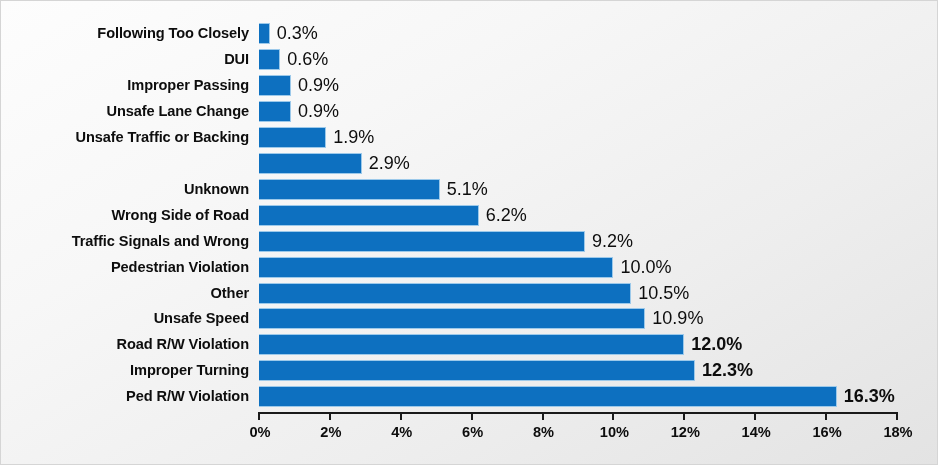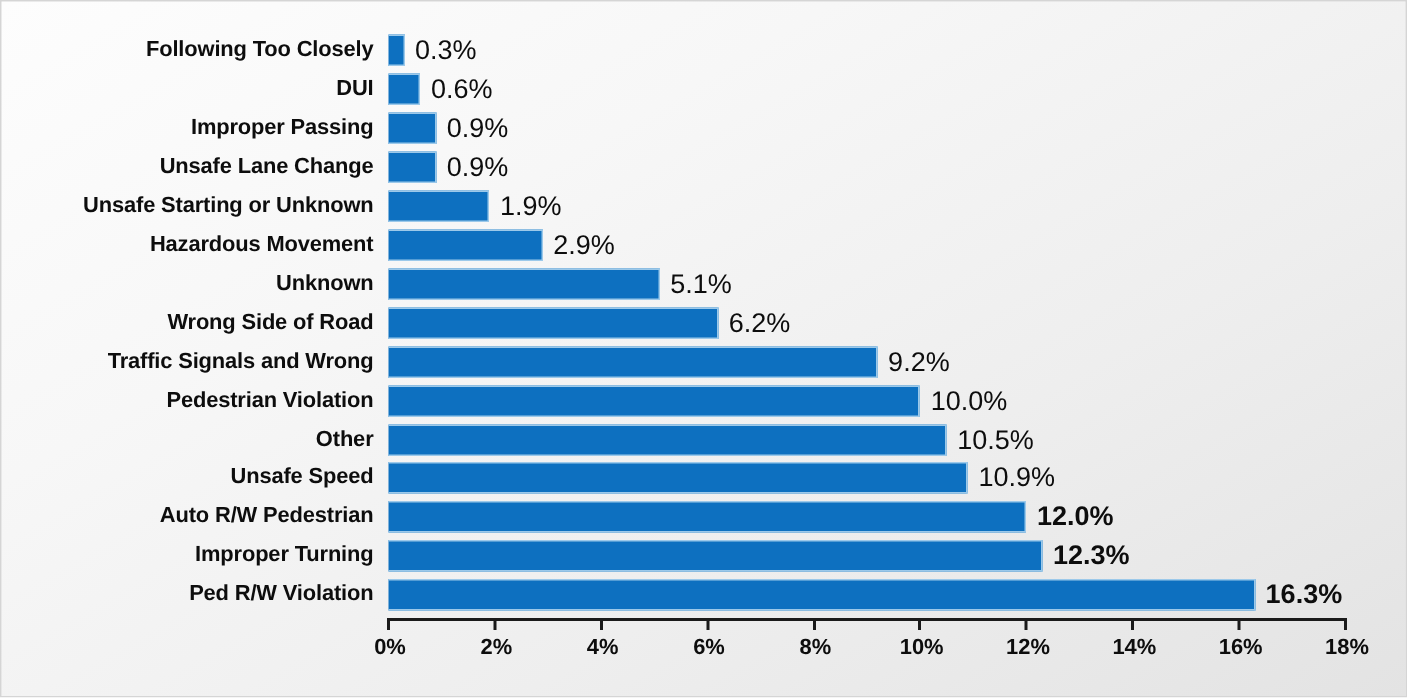--- a/index.html
+++ b/index.html
@@ -113,26 +113,25 @@
         <div class="cat-label">Improper Passing</div>
         <div class="bar" title="Improper Passing 0.9%" style="width: 31.9px; background: rgb(13, 112, 192); border-color: rgb(156, 201, 234);"></div>
         <div class="val-label" style="left: 296.9px;">0.9%</div>
       </div>
       <div class="row" style="top: 99.85px;">
         <div class="cat-label">Unsafe Lane Change</div>
         <div class="bar" title="Unsafe Lane Change 0.9%" style="width: 31.9px; background: rgb(13, 112, 192); border-color: rgb(156, 201, 234);"></div>
         <div class="val-label" style="left: 296.9px;">0.9%</div>
       </div>
       <div class="row" style="top: 125.8px;">
-        <div class="cat-label">Unsafe Starting or Unknown</div>
+        <div class="cat-label">Unsafe Traffic or Backing</div>
         <div class="bar" title="Unsafe Starting or Backing 1.9%" style="width: 67.3444px; background: rgb(13, 112, 192); border-color: rgb(156, 201, 234);"></div>
         <div class="val-label" style="left: 332.344px;">1.9%</div>
       </div>
       <div class="row" style="top: 151.75px;">
-        <div class="cat-label">Hazardous Movement</div>
         <div class="bar" title="Hazardous Movement 2.9%" style="width: 102.789px; background: rgb(13, 112, 192); border-color: rgb(156, 201, 234);"></div>
         <div class="val-label" style="left: 367.789px;">2.9%</div>
       </div>
       <div class="row" style="top: 177.7px;">
         <div class="cat-label">Unknown</div>
         <div class="bar" title="Unknown 5.1%" style="width: 180.767px; background: rgb(13, 112, 192); border-color: rgb(156, 201, 234);"></div>
         <div class="val-label" style="left: 445.767px;">5.1%</div>
       </div>
       <div class="row" style="top: 203.65px;">
         <div class="cat-label">Wrong Side of Road</div>
@@ -153,21 +152,21 @@
         <div class="cat-label">Other</div>
         <div class="bar" title="Other 10.5%" style="width: 372.167px; background: rgb(13, 112, 192); border-color: rgb(156, 201, 234);"></div>
         <div class="val-label" style="left: 637.167px;">10.5%</div>
       </div>
       <div class="row" style="top: 307.45px;">
         <div class="cat-label">Unsafe Speed</div>
         <div class="bar" title="Unsafe Speed 10.9%" style="width: 386.344px; background: rgb(13, 112, 192); border-color: rgb(156, 201, 234);"></div>
         <div class="val-label" style="left: 651.344px;">10.9%</div>
       </div>
       <div class="row" style="top: 333.4px;">
-        <div class="cat-label">Auto R/W Pedestrian</div>
+        <div class="cat-label">Road R/W Violation</div>
         <div class="bar" title="Auto R/W Violation 12.0%" style="width: 425.333px; background: rgb(13, 112, 192); border-color: rgb(156, 201, 234);"></div>
         <div class="val-label bold" style="left: 690.333px; text-align: center;">12.0%</div>
       </div>
       <div class="row" style="top: 359.35px;">
         <div class="cat-label">Improper Turning</div>
         <div class="bar" title="Improper Turning 12.3%" style="width: 435.967px; background: rgb(13, 112, 192); border-color: rgb(156, 201, 234);"></div>
         <div class="val-label bold" style="left: 700.967px;">12.3%</div>
       </div>
       <div class="row" style="top: 385.3px;">
         <div class="cat-label">Ped R/W Violation</div>

